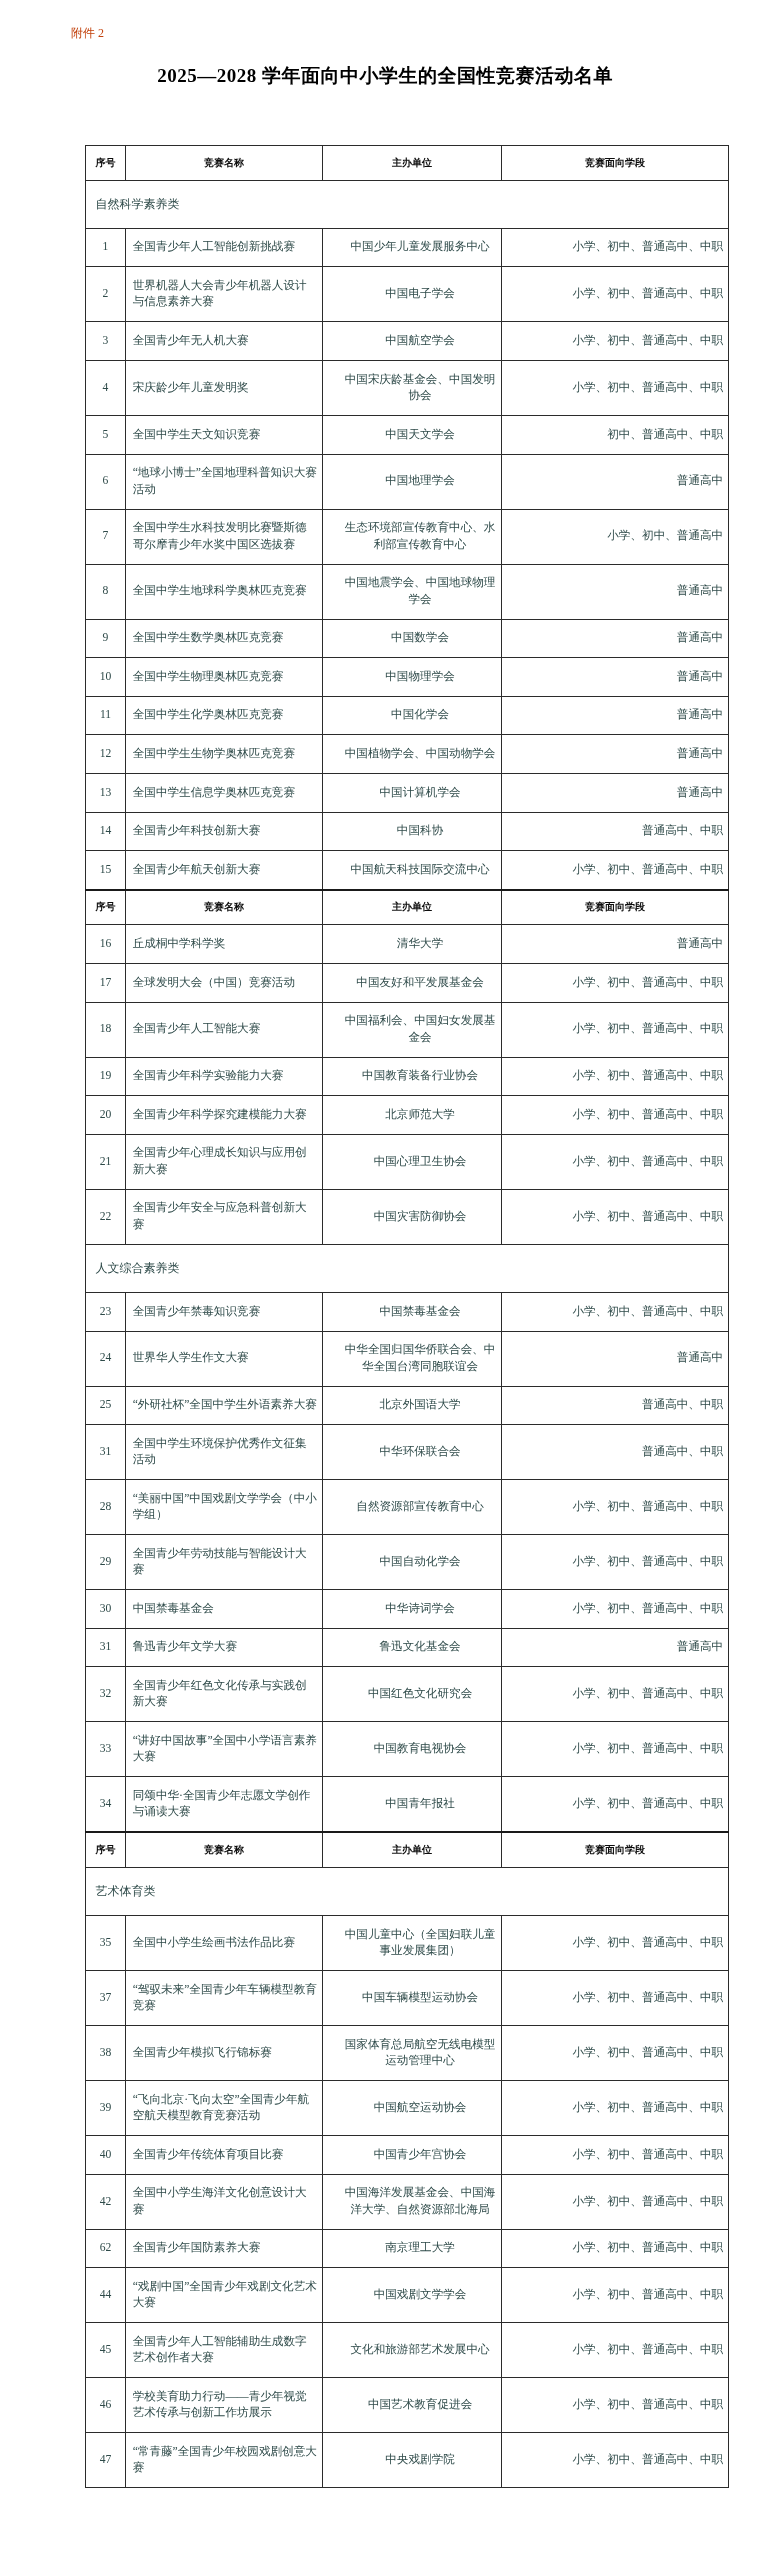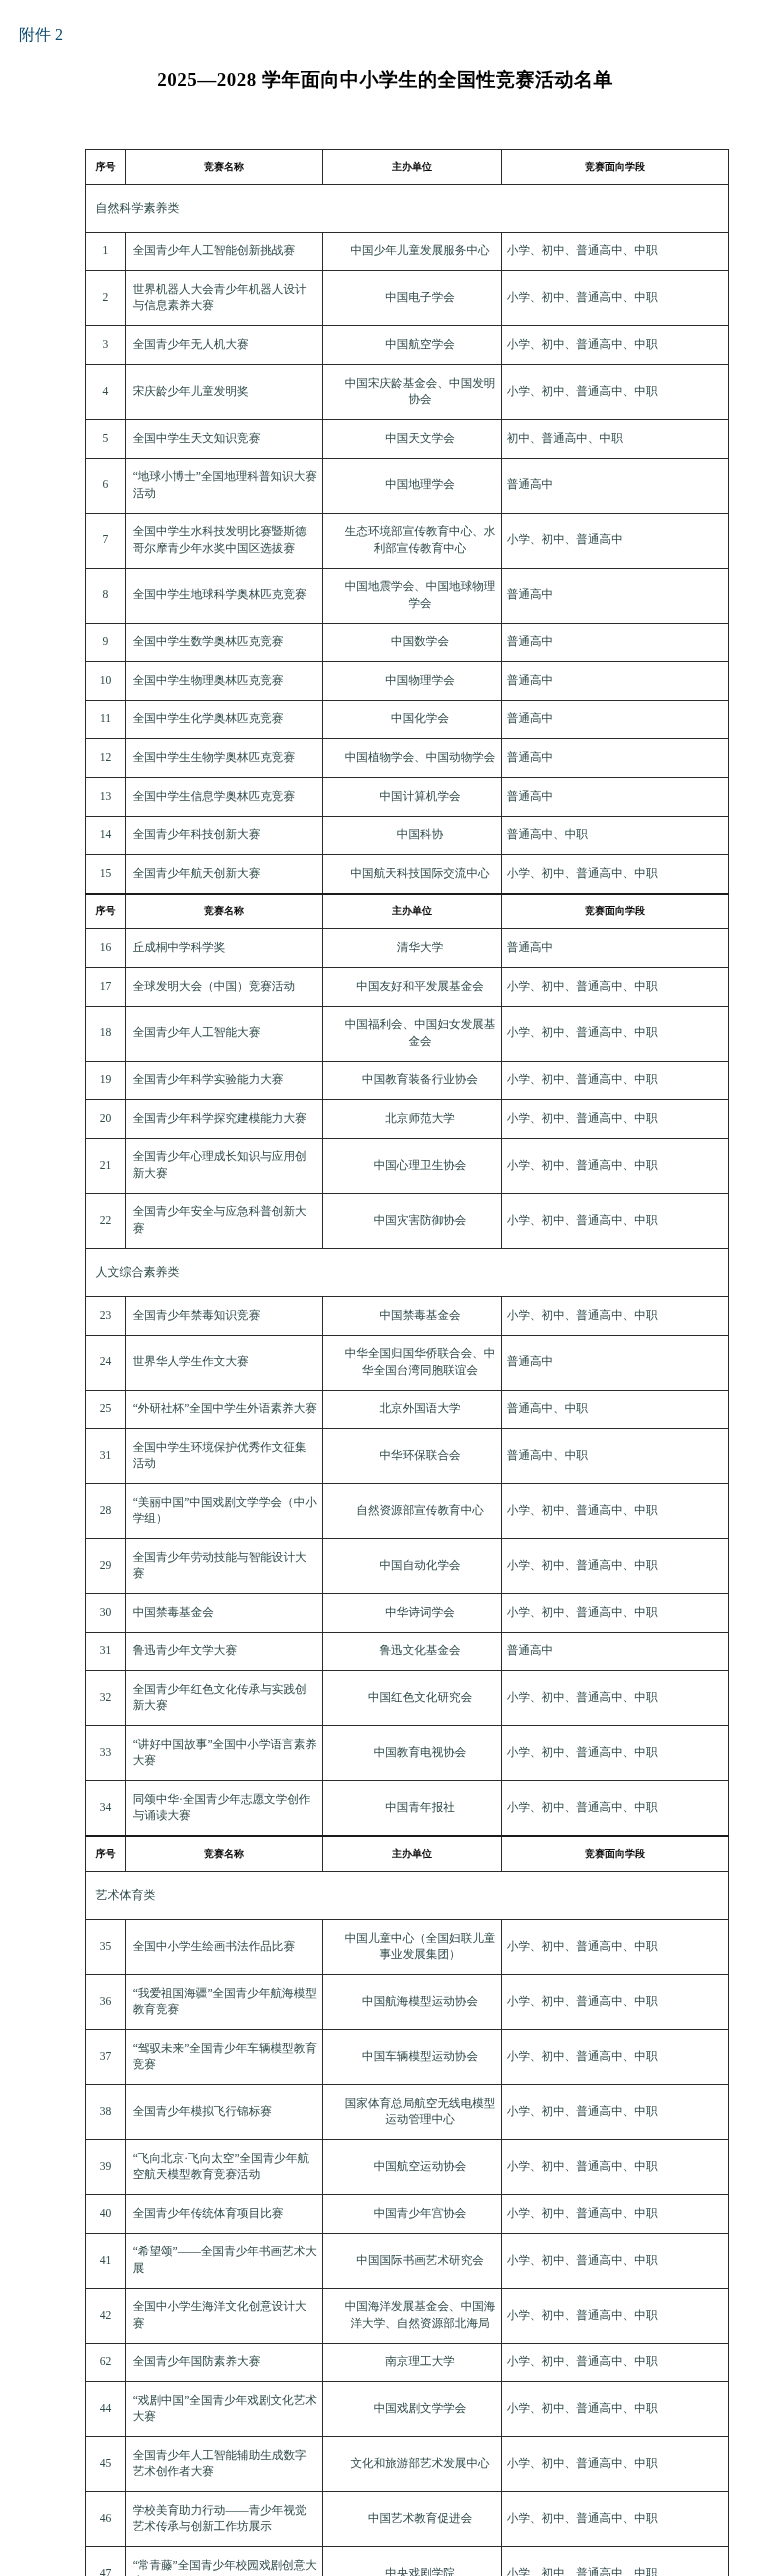--- a/index.html
+++ b/index.html
@@ -8,23 +8,23 @@
     width: 770px;
     min-height: 2576px;
     font-family: "Liberation Serif", serif;
     color: #1a1a1a;
   }
   .page {
     width: 770px;
     padding-top: 25px;
   }
   .attachment-label {
-    margin-left: 19px;
-    font-size: 16px;
-    color: #0c4a6e;
+    margin-left: 71px;
+    font-size: 12px;
+    color: #c2410c;
   }
   .doc-title {
     margin-top: 21px;
     text-align: center;
     font-size: 19px;
     font-weight: bold;
     color: #000000;
     letter-spacing: 0.5px;
   }
   table.competition-table {
@@ -60,21 +60,21 @@
   }
   tr.data-row td {
     font-size: 11.6px;
     color: #2e4a49;
     line-height: 16.4px;
     padding: 10.6px 4.8px;
   }
   tr.data-row td.col-no     { text-align: center; }
   tr.data-row td.col-name   { text-align: left; padding-left: 6.7px; padding-right: 4.8px; }
   tr.data-row td.col-organizer { text-align: center; padding-left: 20px; padding-right: 3.9px; }
-  tr.data-row td.col-stage  { text-align: left; }
+  tr.data-row td.col-stage  { text-align: right; }
 </style>
 </head>
 <body>
 
 <div class="page">
   <div class="attachment-label">附件 2</div>
   <div class="doc-title">2025—2028 学年面向中小学生的全国性竞赛活动名单</div>
 
   <table class="competition-table">
     <colgroup>
@@ -309,26 +309,20 @@
         <tr class="section-row">
           <td colspan="4">艺术体育类</td>
         </tr>
         <tr class="data-row">
           <td class="col-no">35</td>
           <td class="col-name">全国中小学生绘画书法作品比赛</td>
           <td class="col-organizer">中国儿童中心（全国妇联儿童事业发展集团）</td>
           <td class="col-stage">小学、初中、普通高中、中职</td>
         </tr>
         <tr class="data-row">
-          <td class="col-no">36</td>
-          <td class="col-name">“我爱祖国海疆”全国青少年航海模型教育竞赛</td>
-          <td class="col-organizer">中国航海模型运动协会</td>
-          <td class="col-stage">小学、初中、普通高中、中职</td>
-        </tr>
-        <tr class="data-row">
           <td class="col-no">37</td>
           <td class="col-name">“驾驭未来”全国青少年车辆模型教育竞赛</td>
           <td class="col-organizer">中国车辆模型运动协会</td>
           <td class="col-stage">小学、初中、普通高中、中职</td>
         </tr>
         <tr class="data-row">
           <td class="col-no">38</td>
           <td class="col-name">全国青少年模拟飞行锦标赛</td>
           <td class="col-organizer">国家体育总局航空无线电模型运动管理中心</td>
           <td class="col-stage">小学、初中、普通高中、中职</td>
@@ -336,26 +330,20 @@
         <tr class="data-row">
           <td class="col-no">39</td>
           <td class="col-name">“飞向北京·飞向太空”全国青少年航空航天模型教育竞赛活动</td>
           <td class="col-organizer">中国航空运动协会</td>
           <td class="col-stage">小学、初中、普通高中、中职</td>
         </tr>
         <tr class="data-row">
           <td class="col-no">40</td>
           <td class="col-name">全国青少年传统体育项目比赛</td>
           <td class="col-organizer">中国青少年宫协会</td>
-          <td class="col-stage">小学、初中、普通高中、中职</td>
-        </tr>
-        <tr class="data-row">
-          <td class="col-no">41</td>
-          <td class="col-name">“希望颂”——全国青少年书画艺术大展</td>
-          <td class="col-organizer">中国国际书画艺术研究会</td>
           <td class="col-stage">小学、初中、普通高中、中职</td>
         </tr>
         <tr class="data-row">
           <td class="col-no">42</td>
           <td class="col-name">全国中小学生海洋文化创意设计大赛</td>
           <td class="col-organizer">中国海洋发展基金会、中国海洋大学、自然资源部北海局</td>
           <td class="col-stage">小学、初中、普通高中、中职</td>
         </tr>
         <tr class="data-row">
           <td class="col-no">62</td>

